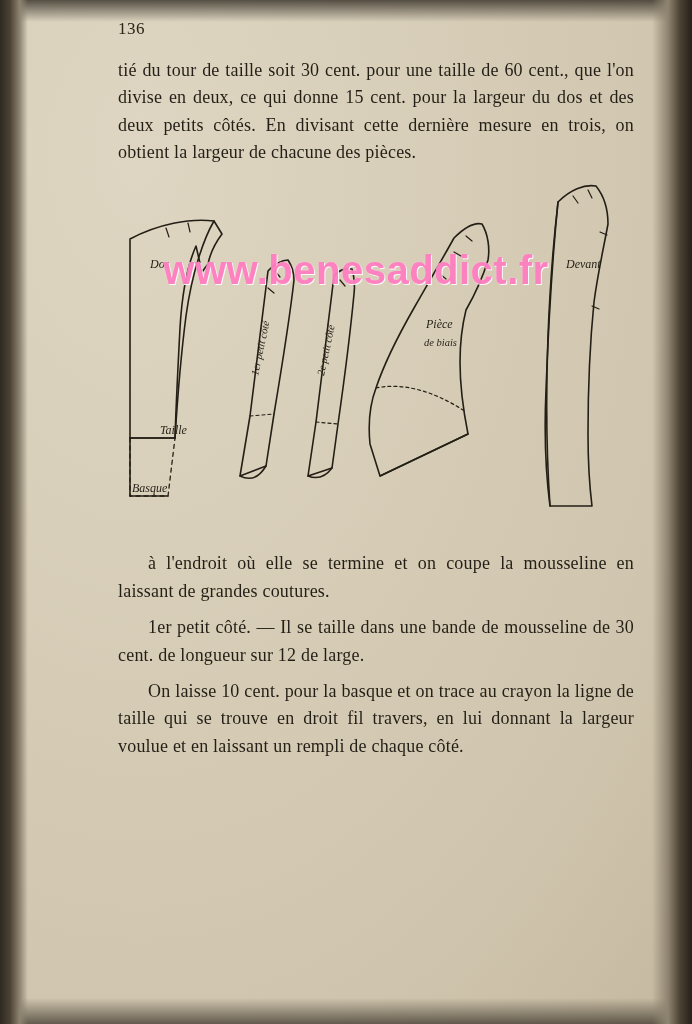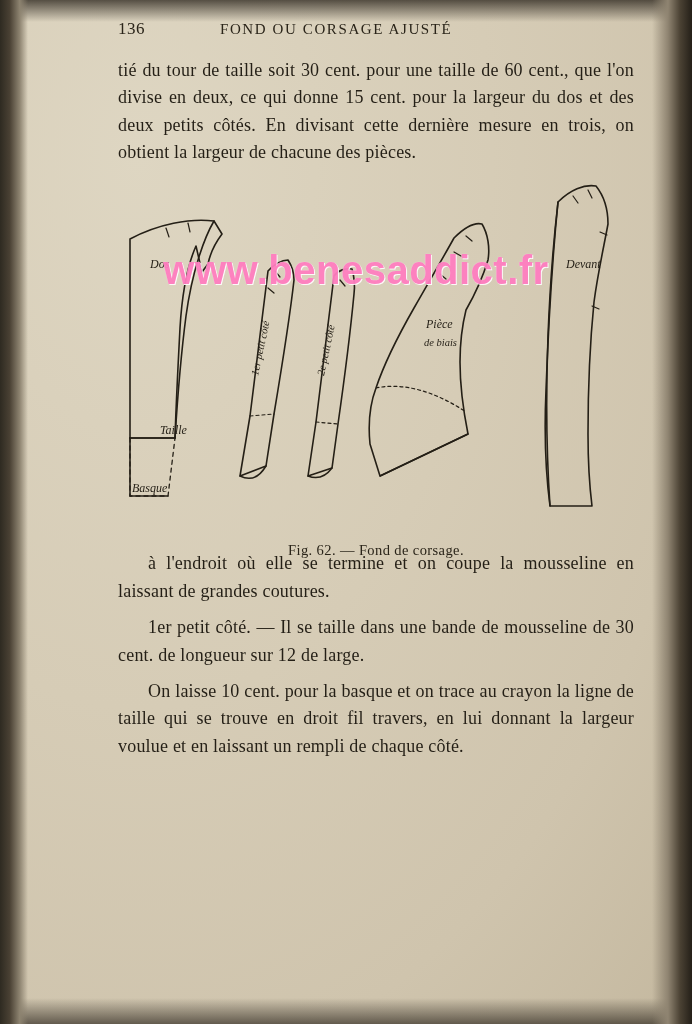--- a/index.html
+++ b/index.html
@@ -150,21 +150,20 @@
 <body>
 
 <div id="page">
   <div class="topshade"></div>
   <div class="botshade"></div>
 
   <div class="content">
 
     <div class="header-row">
       <div class="folio">136</div>
-      <div class="running-title">FOND OU CORSAGE AJUSTÉ</div>
     </div>
 
     <p class="body">tié du tour de taille soit 30 cent. pour une taille de 60 cent., que l'on divise en deux, ce qui donne 15 cent. pour la largeur du dos et des deux petits côtés. En divisant cette dernière mesure en trois, on obtient la largeur de chacune des pièces.</p>
 
     <div class="figure">
       <svg width="540" height="360" viewBox="0 0 540 360">
         <g fill="none" stroke="#241f16" stroke-width="1.6" stroke-linejoin="round" stroke-linecap="round">
 
           <path d="M12,63 C40,48 72,42 96,45 L104,58 C98,66 92,78 90,88 L84,96 L78,70
                    C70,88 64,118 62,152 C60,190 58,230 57,262
@@ -223,21 +222,20 @@
 
         <text class="fig-label" x="32" y="92">Dos</text>
         <text class="fig-label" x="42" y="258">Taille</text>
         <text class="fig-label" x="14" y="316">Basque</text>
         <text class="fig-label-small" x="140" y="200" transform="rotate(-78 140 200)">1er petit côté</text>
         <text class="fig-label-small" x="206" y="200" transform="rotate(-78 206 200)">2e petit côté</text>
         <text class="fig-label" x="308" y="152">Pièce</text>
         <text class="fig-label-small" x="306" y="170">de biais</text>
         <text class="fig-label" x="448" y="92">Devant</text>
       </svg>
-      <div class="figcap">Fig. 62. — Fond de corsage.</div>
     </div>
 
     <div class="lower-text">
       <p class="body indent">à l'endroit où elle se termine et on coupe la mousseline en laissant de grandes coutures.</p>
       <p class="body indent gap">1er petit côté. — Il se taille dans une bande de mousseline de 30 cent. de longueur sur 12 de large.</p>
       <p class="body indent gap">On laisse 10 cent. pour la basque et on trace au crayon la ligne de taille qui se trouve en droit fil travers, en lui donnant la largeur voulue et en laissant un rempli de chaque côté.</p>
     </div>
 
   </div>
 

